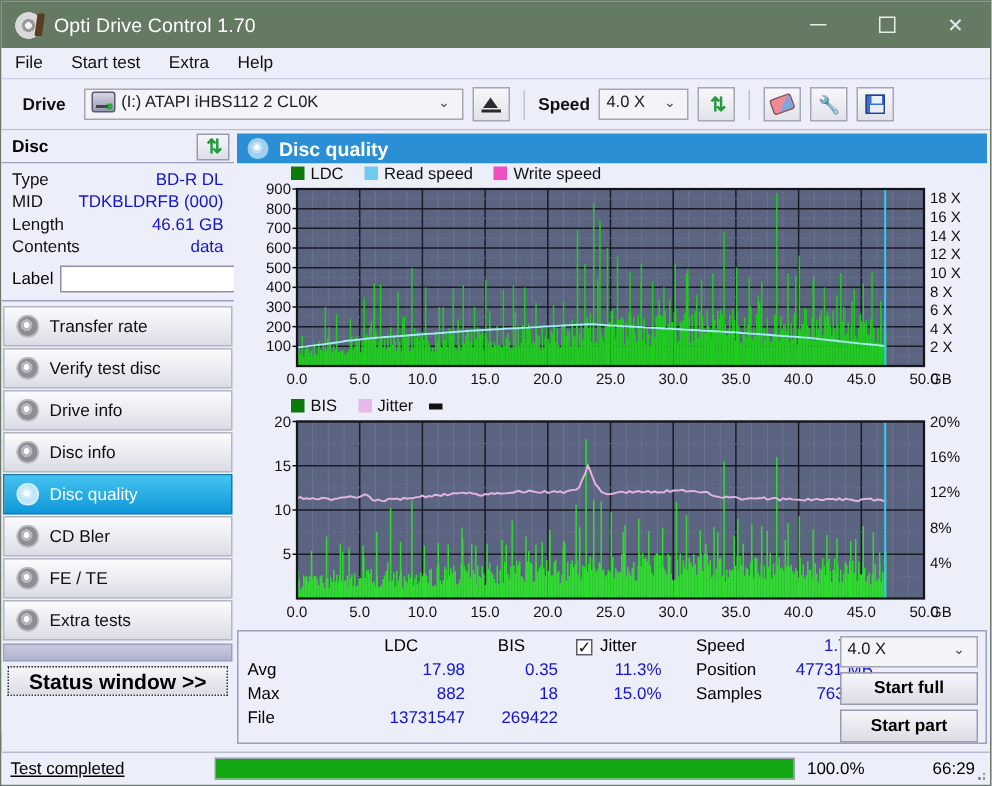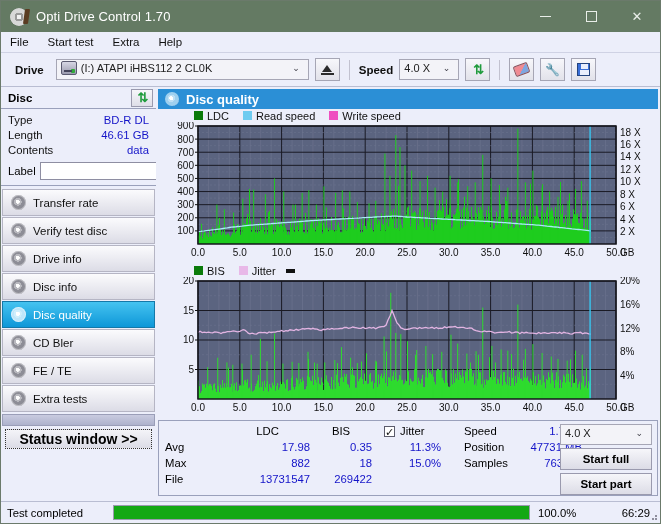--- a/index.html
+++ b/index.html
@@ -152,21 +152,21 @@
   .bigbtn { height:22px; width:92px; margin-top:3px;
             background:linear-gradient(#f6f6fa,#dcdce6); border:1px solid #9a9aae;
             display:flex; align-items:center; justify-content:center;
             font-weight:bold; font-size:11.5px; }
   .spd2 { width:92px; }
 
   
   .statusbar { position:absolute; left:0; bottom:0; width:659px; height:22px;
                background:#eceefa; border-top:1px solid #b9bdd2;
                display:flex; align-items:center; font-size:11.3px; }
-  .sb-text { width:112px; padding-left:6px; }
+  .sb-text { width:142px; padding-left:6px;text-decoration:underline; }
   .sb-prog { flex:1; height:15px; border:1px solid #9a9aae; background:#fdfdff; position:relative;
              margin-right:4px; }
   .sb-prog i { position:absolute; left:0; top:0; bottom:0; background:#14a814; display:block; }
   .sb-pct { width:64px; padding-left:4px; }
   .sb-time { width:62px; text-align:right; padding-right:10px; }
   .grip { position:absolute; right:2px; bottom:2px; width:10px; height:10px;
           background:
             radial-gradient(circle 1px at 8px 8px,#8f8f9e 99%,transparent),
             radial-gradient(circle 1px at 5px 8px,#8f8f9e 99%,transparent),
             radial-gradient(circle 1px at 8px 5px,#8f8f9e 99%,transparent); }
@@ -238,20 +238,24 @@
         <span class="t">Disc</span>
         <span class="btn">
           <span class="refresh">⇅</span>
         </span>
       </div>
 
       <div class="disc-info">
         <div class="di-row">
           <span class="k">Type</span>
           <span class="v">BD-R DL</span>
+        </div>
+        <div class="di-row">
+          <span class="k">MID</span>
+          <span class="v">TDKBLDRFB (000)</span>
         </div>
         <div class="di-row">
           <span class="k">Length</span>
           <span class="v">46.61 GB</span>
         </div>
         <div class="di-row">
           <span class="k">Contents</span>
           <span class="v">data</span>
         </div>
         <div class="label-row">

